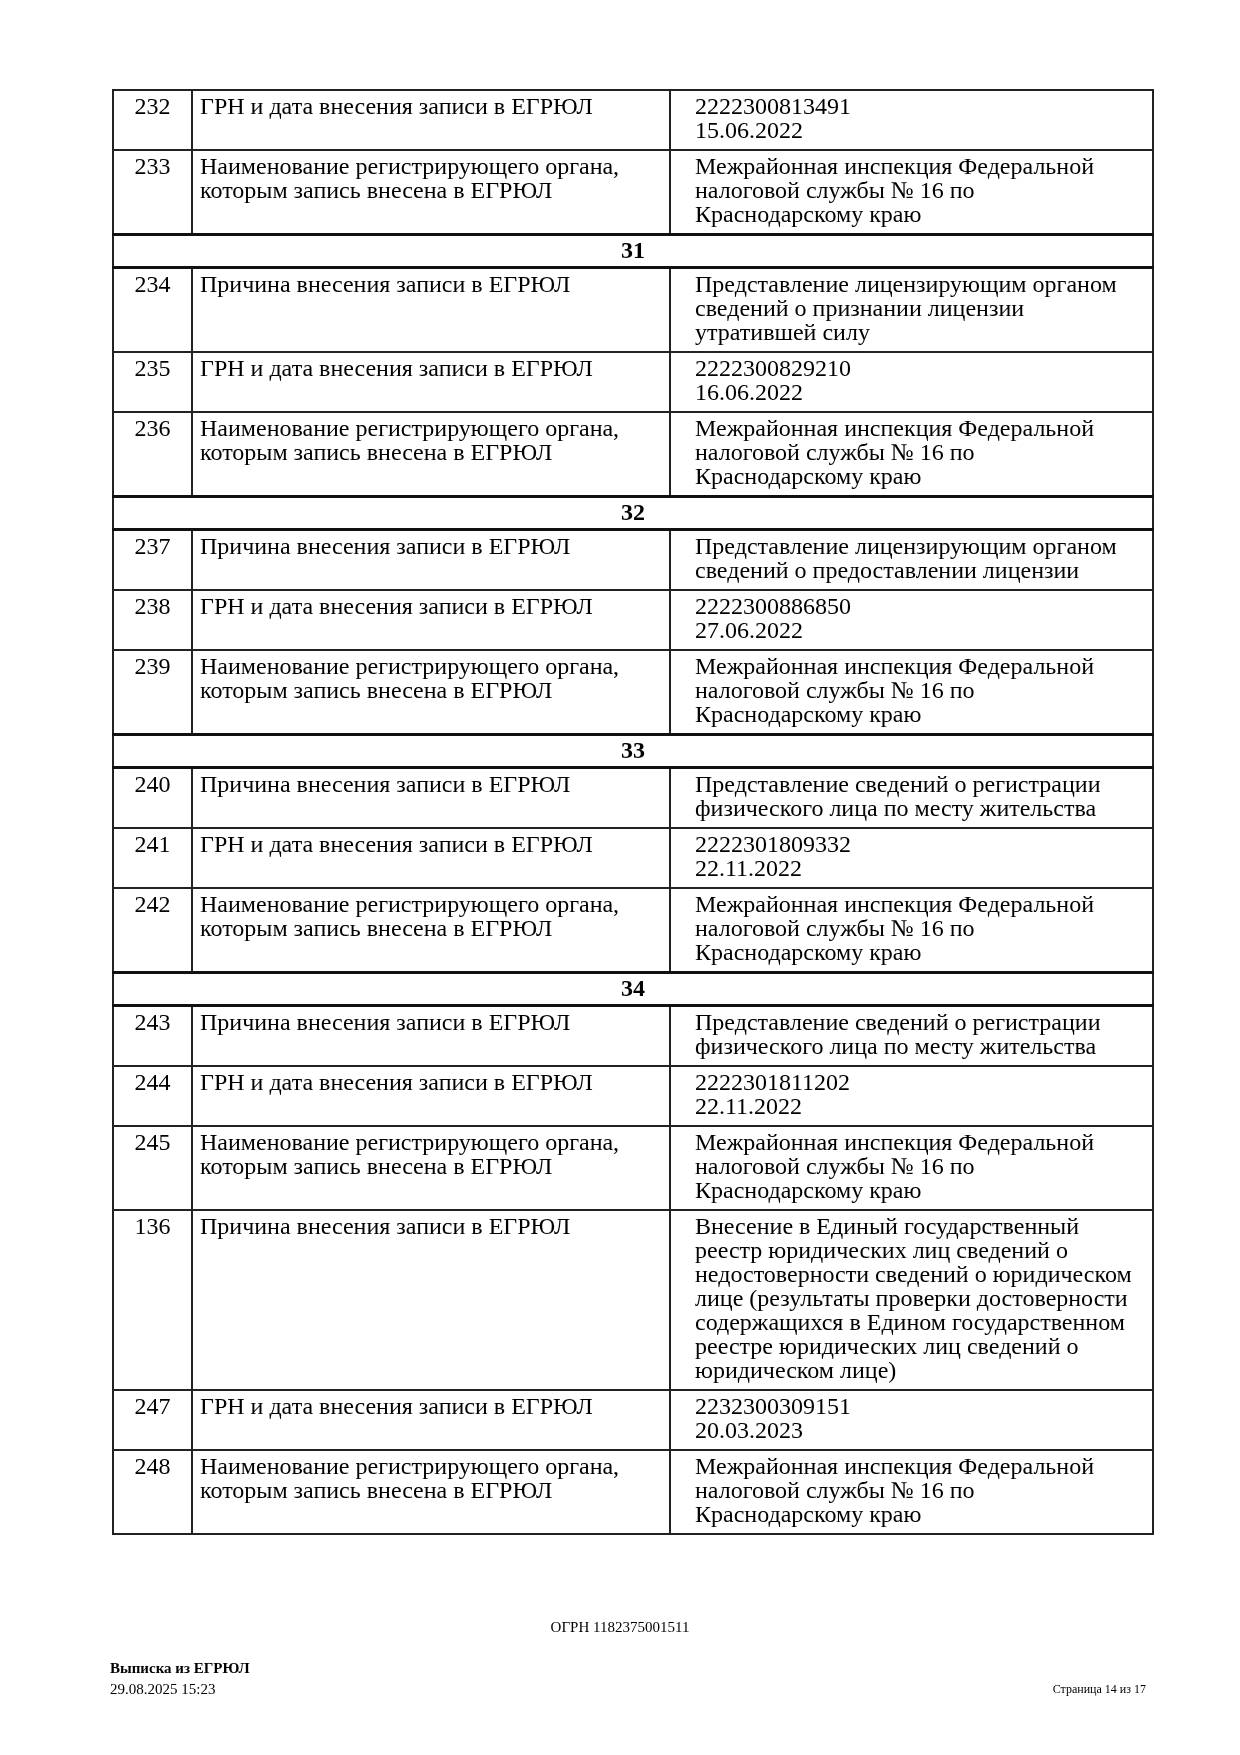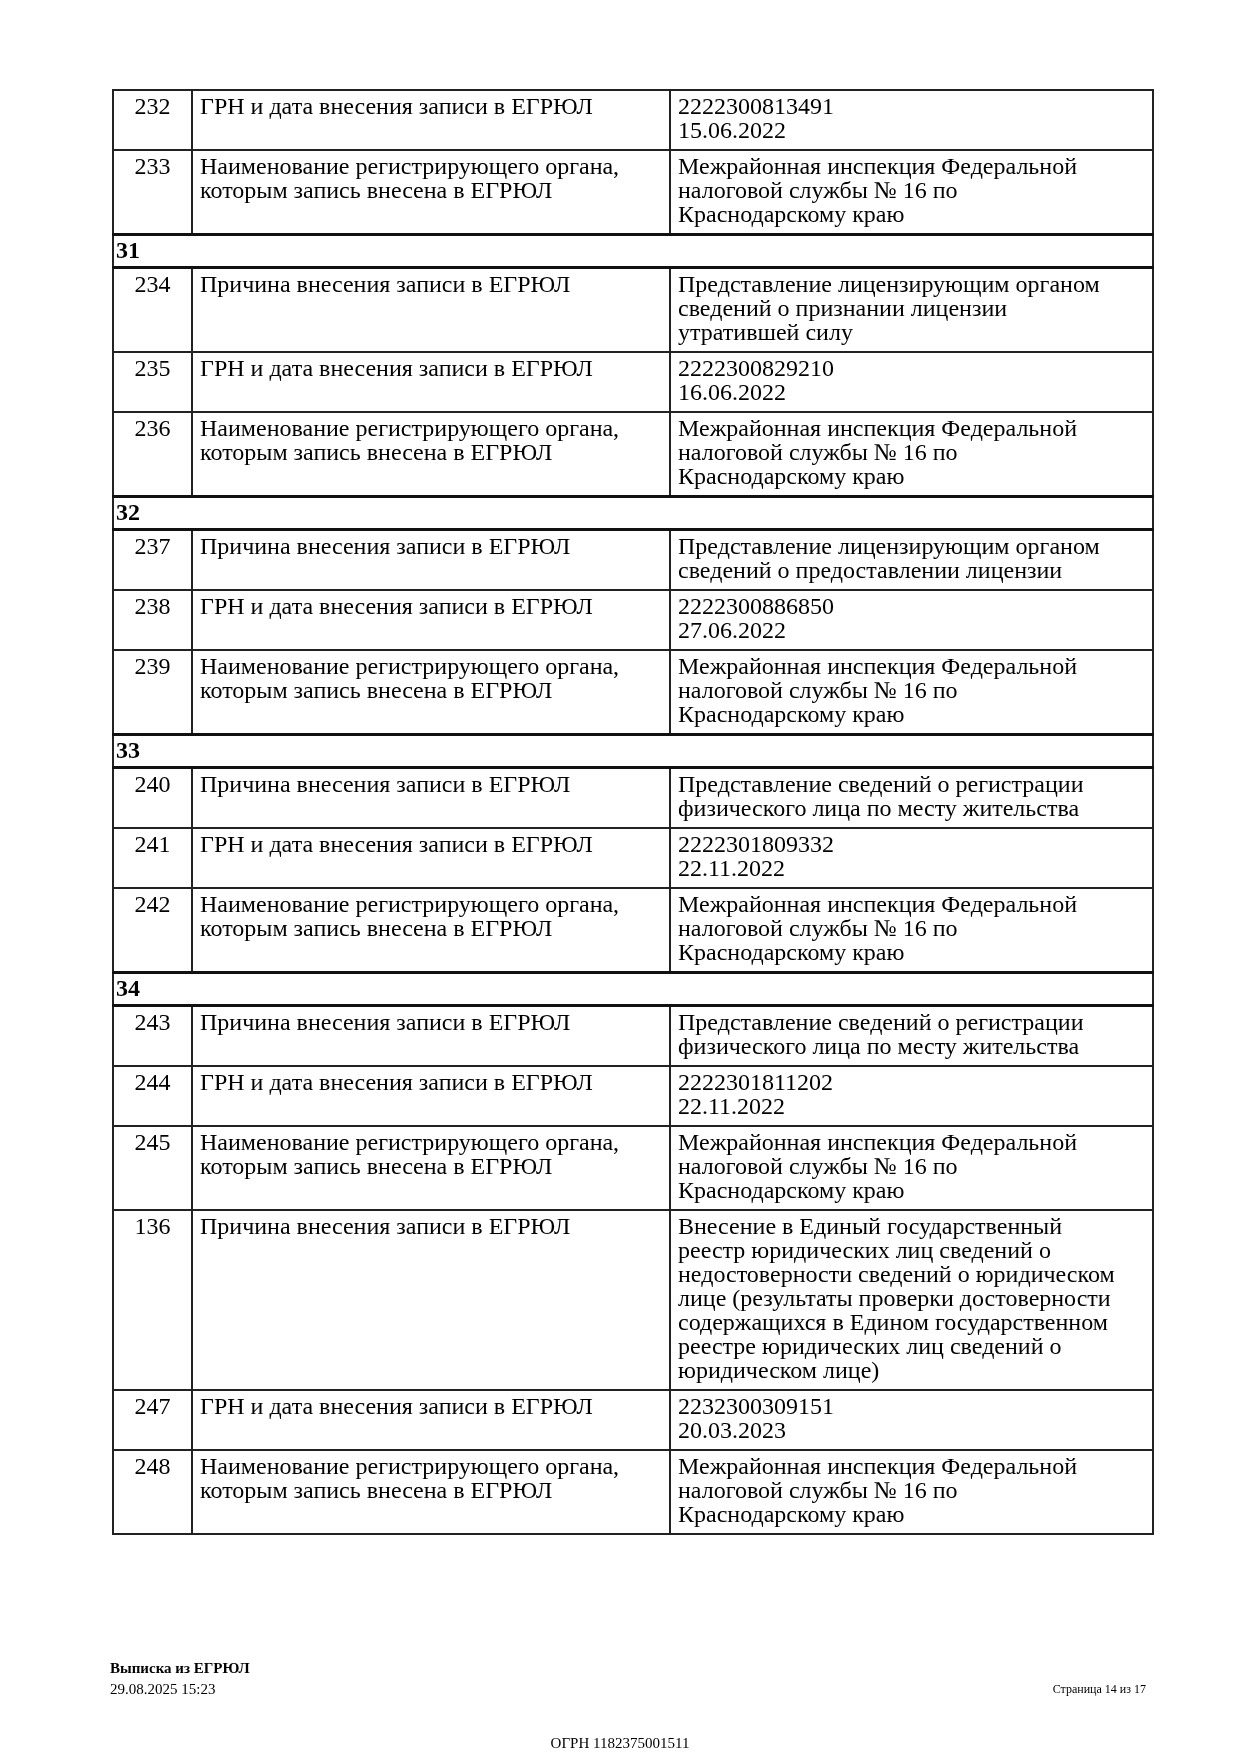--- a/index.html
+++ b/index.html
@@ -33,25 +33,25 @@
     overflow: hidden;
   }
   td.c-num {
     text-align: center;
     padding: 3px 2px 7px 2px;
   }
   td.c-label {
     padding: 3px 8px 22px 7px;
   }
   td.c-value {
-    padding: 3px 8px 7px 7px;
+    padding: 3px 8px 7px 24px;
     border-radius: 11px;
   }
   tr.section td {
-    text-align: left;
+    text-align: center;
     font-weight: bold;
     padding: 2px 2px 3px 2px;
     height: 25px;
     border-top: 3px solid #111111;
     border-bottom: 3px solid #111111;
     white-space: normal;
   }
   .footer-title {
     position: absolute;
     left: 110px;
@@ -63,21 +63,21 @@
   .footer-datetime {
     position: absolute;
     left: 110px;
     top: 1679px;
     font-size: 15px;
     line-height: 20px;
   }
   .footer-ogrn {
     position: absolute;
     left: 0;
-    top: 1733px;
+    top: 1617px;
     width: 1240px;
     text-align: center;
     font-size: 15px;
     line-height: 20px;
   }
   .footer-page {
     position: absolute;
     right: 94px;
     top: 1679px;
     font-size: 12px;

